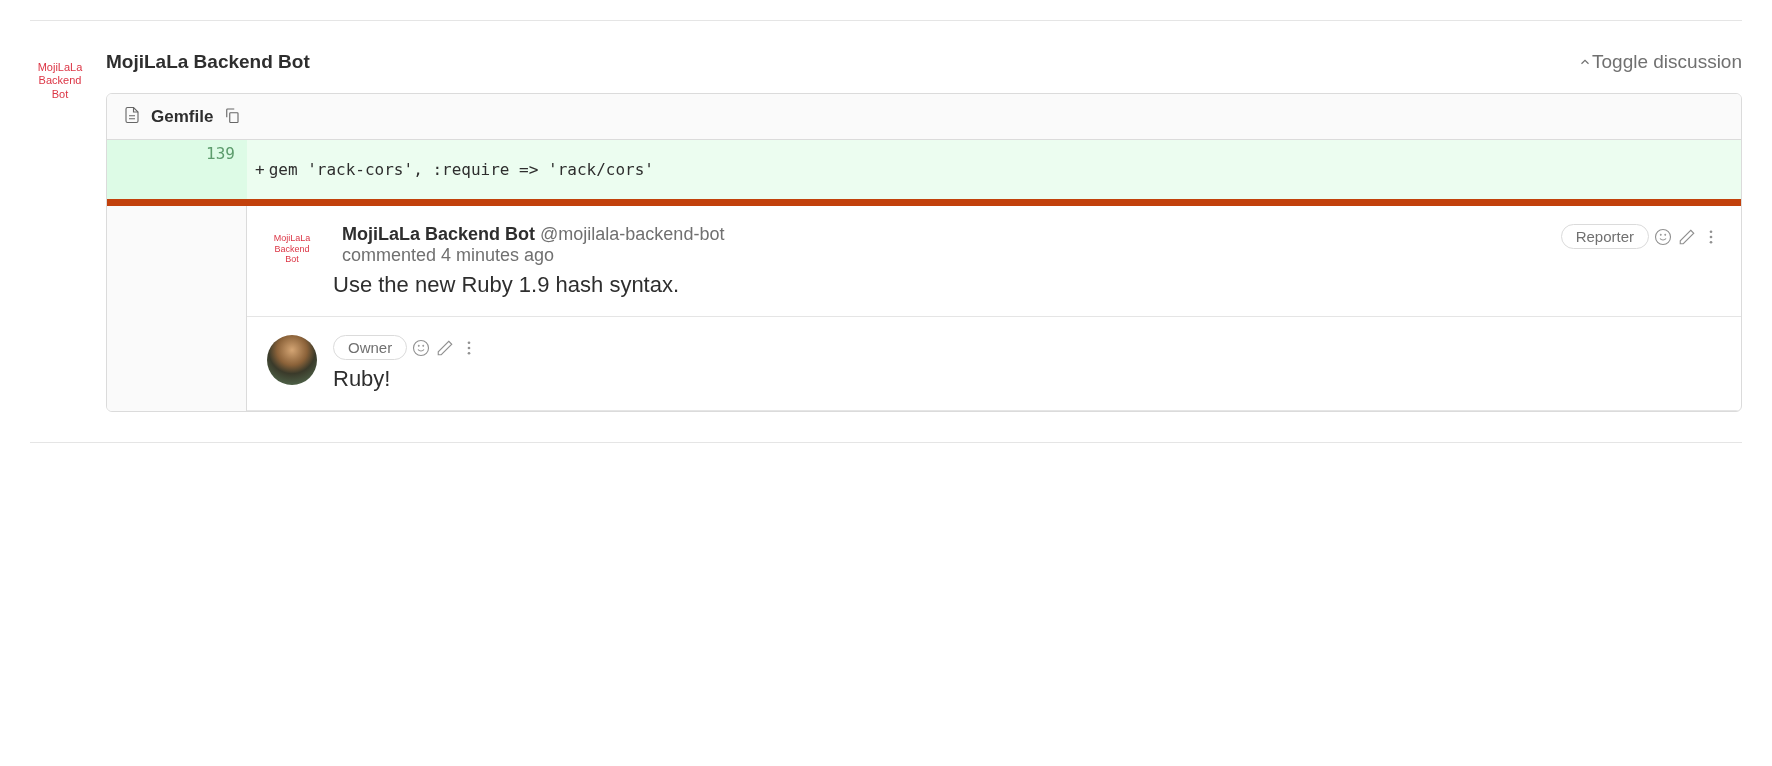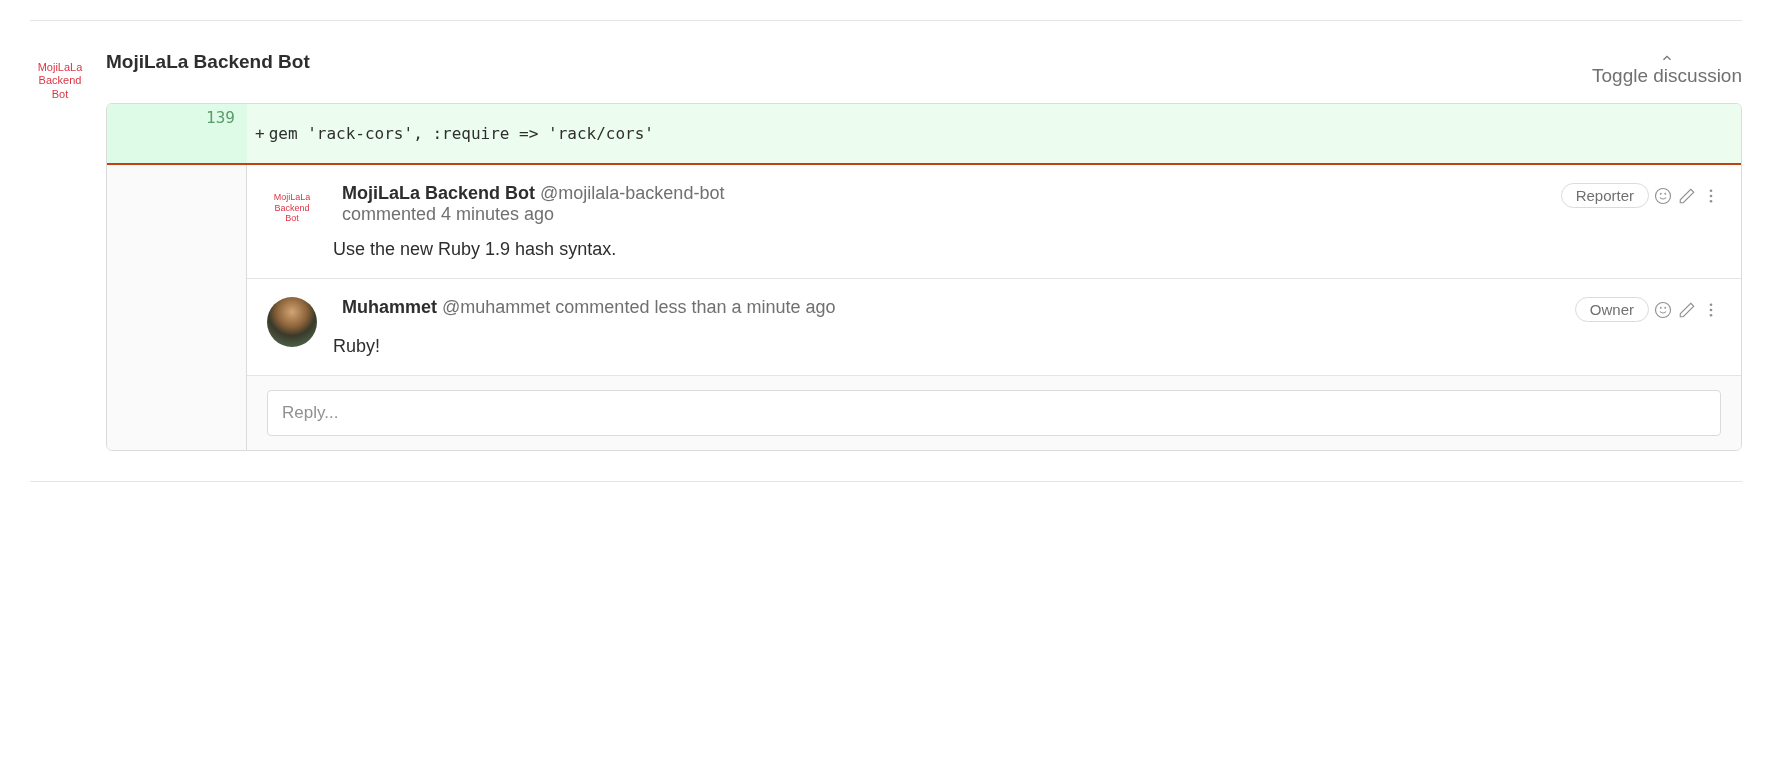--- a/index.html
+++ b/index.html
@@ -64,21 +64,20 @@
 }
 .meta-line .handle { color: #707070; }
 .meta-line .commit-link { color: #1068bf; }
 .toggle-discussion {
   display: flex;
   align-items: center;
   gap: 0;
   color: #707070;
   font-size: 19px;
   cursor: pointer;
-  flex-direction: column;
 }
 .chevron-up {
   width: 14px;
   height: 14px;
   stroke: #707070;
   stroke-width: 2;
   fill: none;
 }
 .diff-card {
   border: 1px solid #dbdbdb;
@@ -104,21 +103,21 @@
   font-weight: 700;
   font-size: 17px;
   color: #2e2e2e;
 }
 .copy-icon { cursor: pointer; }
 .diff-row {
   display: flex;
   font-family: "SFMono-Regular", Menlo, Consolas, monospace;
   font-size: 16px;
   background: #ecfdf0;
-  border-bottom: 2px solid #c2410c;
+  border-bottom: 7px solid #c2410c;
 }
 .diff-gutter-left {
   width: 75px;
   background: #ddfbe6;
 }
 .diff-gutter-num {
   width: 65px;
   background: #ddfbe6;
   text-align: right;
   padding: 4px 12px 4px 4px;
@@ -211,22 +210,22 @@
 }
 .icon-btn svg {
   width: 18px;
   height: 18px;
   stroke: #919191;
   fill: none;
   stroke-width: 1.5;
 }
 .icon-btn.dots svg { fill: #919191; stroke: none; }
 .note-text {
-  margin-top: 14px;
-  font-size: 18px;
+  margin-top: 6px;
+  font-size: 22px;
   color: #2e2e2e;
 }
 .reply-wrapper {
   background: #fafafa;
   padding: 14px 20px;
 }
 .reply-input {
   width: 100%;
   border: 1px solid #dbdbdb;
   border-radius: 4px;
@@ -259,20 +258,37 @@
       <div class="toggle-discussion">
         <svg class="chevron-up" viewBox="0 0 24 24">
             <polyline points="6 15 12 9 18 15"></polyline>
           </svg>
         <span>Toggle discussion</span>
       </div>
     </div>
 
     <div class="diff-card">
 
+      <div class="file-header">
+        <span class="file-icon">
+          <svg viewBox="0 0 24 24">
+              <path d="M14 2H6a2 2 0 0 0-2 2v16a2 2 0 0 0 2 2h12a2 2 0 0 0 2-2V8z"></path>
+              <polyline points="14 2 14 8 20 8"></polyline>
+              <line x1="8" y1="13" x2="16" y2="13"></line>
+              <line x1="8" y1="17" x2="16" y2="17"></line>
+            </svg>
+        </span>
+        <span class="file-name">Gemfile</span>
+        <span class="copy-icon">
+          <svg viewBox="0 0 24 24">
+              <rect x="9" y="9" width="11" height="13" rx="1"></rect>
+              <path d="M5 15V5a1 1 0 0 1 1-1h9"></path>
+            </svg>
+        </span>
+      </div>
 
       <div class="diff-row">
         <div class="diff-gutter-left"></div>
         <div class="diff-gutter-num">139</div>
         <div class="diff-line-content"><span class="diff-plus">+</span><span>gem 'rack-cors', :require =&gt; 'rack/cors'</span></div>
       </div>
 
       <div class="notes-wrapper">
         <div class="notes-left-gutter"></div>
         <div class="notes-list">
@@ -318,26 +334,20 @@
               <div class="note-text">Use the new Ruby 1.9 hash syntax.</div>
             </div>
           </div>
 
           <div class="note">
             <div class="note-avatar">
               <div class="avatar-photo"></div>
             </div>
             <div class="note-body">
               <div class="note-header">
-                <div class="note-meta">
-                  <span class="note-author">Muhammet</span>
-                  <span class="note-handle">@muhammet</span>
-                  <span>commented</span>
-                  <span>less than a minute ago</span>
-                </div>
                 <div class="note-actions">
                   <span class="role-badge">Owner</span>
                   <span class="icon-btn">
                     <svg viewBox="0 0 24 24">
                         <circle cx="12" cy="12" r="10"></circle>
                         <path d="M8 14s1.5 2 4 2 4-2 4-2"></path>
                         <circle cx="9" cy="9" r="0.5" fill="#919191"></circle>
                         <circle cx="15" cy="9" r="0.5" fill="#919191"></circle>
                       </svg>
                   </span>
@@ -352,23 +362,20 @@
                         <circle cx="12" cy="12" r="1.8"></circle>
                         <circle cx="12" cy="19" r="1.8"></circle>
                       </svg>
                   </span>
                 </div>
               </div>
               <div class="note-text">Ruby!</div>
             </div>
           </div>
 
-          <div class="reply-wrapper">
-            <input class="reply-input" type="text" placeholder="Reply..." style="">
-          </div>
 
         </div>
       </div>
 
     </div>
 
   </div>
 </div>
 
 <div class="bottom-divider"></div>

